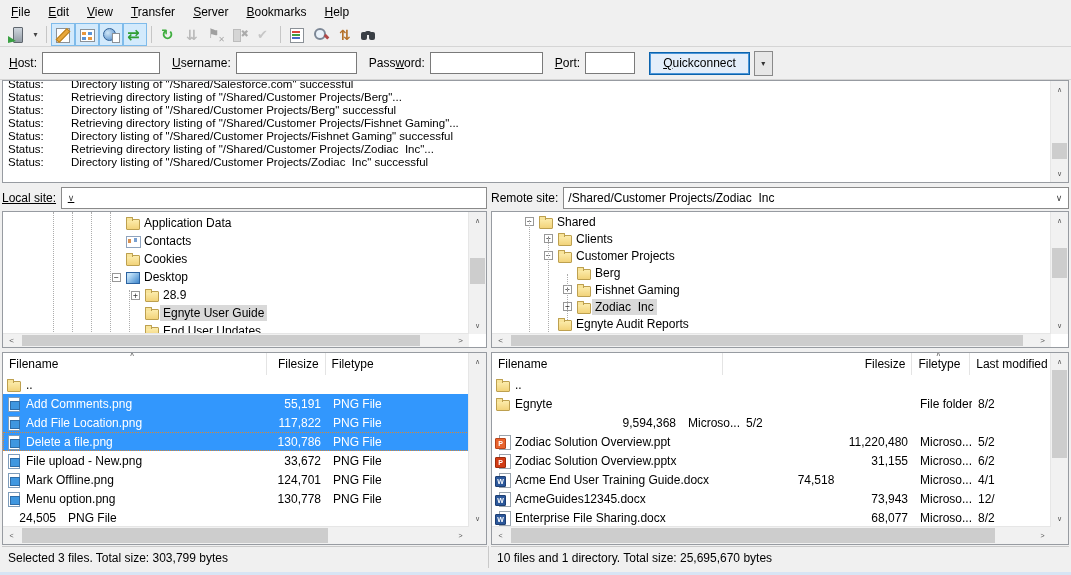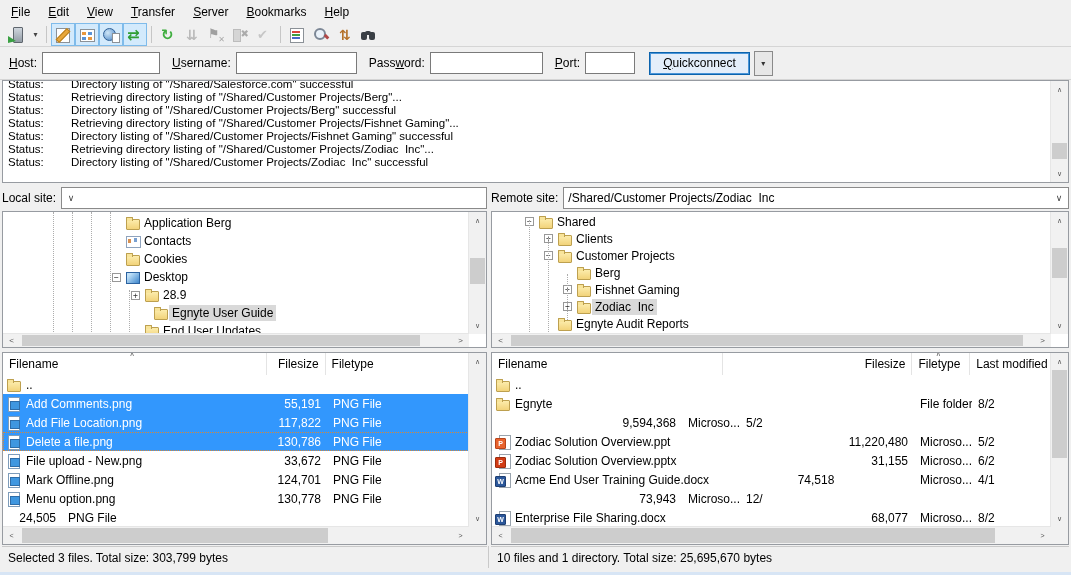--- a/index.html
+++ b/index.html
@@ -235,39 +235,39 @@
           <span class="log-msg">Directory listing of "/Shared/Customer Projects/Zodiac  Inc" successful</span>
         </div>
       </div>
     <div class="sb-v" id="log-vsb">
       <div class="sb-btn up">∧</div>
       <div class="sb-thumb"></div>
       <div class="sb-btn down">∨</div>
     </div>
   </div>
 
-  <div class="sitebar" style="left:2px;width:485px;">
+  <div class="sitebar" style="left:2px;width:485px;text-decoration:underline;">
     <span class="sb-label">Local site:</span>
     <div class="combo">
       <span class="combo-arrow">∨</span>
     </div>
   </div>
   <div class="panel tree" id="ltree" style="left:2px;width:485px;">
     <div class="tree-rows" id="ltree-rows">
         <div class="guide" style="left: 50px; top: 0px; height: 122px;"></div>
         <div class="guide" style="left: 69px; top: 0px; height: 122px;"></div>
         <div class="guide" style="left: 88px; top: 0px; height: 122px;"></div>
         <div class="guide" style="left: 107px; top: 0px; height: 122px;"></div>
         <div class="guide" style="left: 126px; top: 78px; height: 44px;"></div>
-        <div class="trow" style="padding-left: 109px;"><span class="exp-slot"></span><span class="fico ic-folder"></span><span class="tlabel">Application Berg</span></div>
+        <div class="trow" style="padding-left: 109px;"><span class="exp-slot"></span><span class="fico ic-folder"></span><span class="tlabel">Application Data</span></div>
         <div class="trow" style="padding-left: 109px;"><span class="exp-slot"></span><span class="fico ic-contacts"></span><span class="tlabel">Contacts</span></div>
         <div class="trow" style="padding-left: 109px;"><span class="exp-slot"></span><span class="fico ic-folder"></span><span class="tlabel">Cookies</span></div>
         <div class="trow" style="padding-left: 109px;"><span class="exp-slot"><span class="expander">−</span></span><span class="fico ic-desktop"></span><span class="tlabel">Desktop</span></div>
         <div class="trow" style="padding-left: 128px;"><span class="exp-slot"><span class="expander">+</span></span><span class="fico ic-folder"></span><span class="tlabel">28.9</span></div>
-        <div class="trow" style="padding-left: 128px; margin-left: 9px;"><span class="exp-slot"></span><span class="fico ic-folder"></span><span class="tlabel tsel">Egnyte User Guide</span></div>
+        <div class="trow" style="padding-left: 128px;"><span class="exp-slot"></span><span class="fico ic-folder"></span><span class="tlabel tsel">Egnyte User Guide</span></div>
         <div class="trow" style="padding-left: 128px;"><span class="exp-slot"></span><span class="fico ic-folder"></span><span class="tlabel">End User Updates</span></div>
       </div>
     <div class="sb-v" id="ltree-vsb" style="bottom:13px;">
       <div class="sb-btn up">∧</div>
       <div class="sb-thumb"></div>
       <div class="sb-btn down">∨</div>
     </div>
     <div class="sb-h thin" id="ltree-hsb" style="right:17px;">
       <div class="sb-btn lft">&lt;</div>
       <div class="sb-thumb"></div>
@@ -402,20 +402,21 @@
           <div class="fc fc-type" style="width: 58px;">Microso...</div>
           <div class="fc fc-date" style="width: 81px;">6/2</div>
         </div>
         <div class="frow">
           <div class="fc fc-name" style="width: 232px; text-align: right;"><span class="fico ic-docx"></span><span class="fname">Acme End User Training Guide.docx</span></div>
           <div class="fc fc-size" style="width: 190px; text-align: center;">74,518</div>
           <div class="fc fc-type" style="width: 58px;">Microso...</div>
           <div class="fc fc-date" style="width: 81px;">4/1</div>
         </div>
         <div class="frow">
+          <div class="fc fc-name" style="width: 232px;"><span class="fico ic-docx"></span><span class="fname">AcmeGuides12345.docx</span></div>
           <div class="fc fc-size" style="width: 190px;">73,943</div>
           <div class="fc fc-type" style="width: 58px;">Microso...</div>
           <div class="fc fc-date" style="width: 81px;">12/</div>
         </div>
         <div class="frow">
           <div class="fc fc-name" style="width: 232px;"><span class="fico ic-docx"></span><span class="fname">Enterprise File Sharing.docx</span></div>
           <div class="fc fc-size" style="width: 190px;">68,077</div>
           <div class="fc fc-type" style="width: 58px;">Microso...</div>
           <div class="fc fc-date" style="width: 81px;">8/2</div>
         </div>

